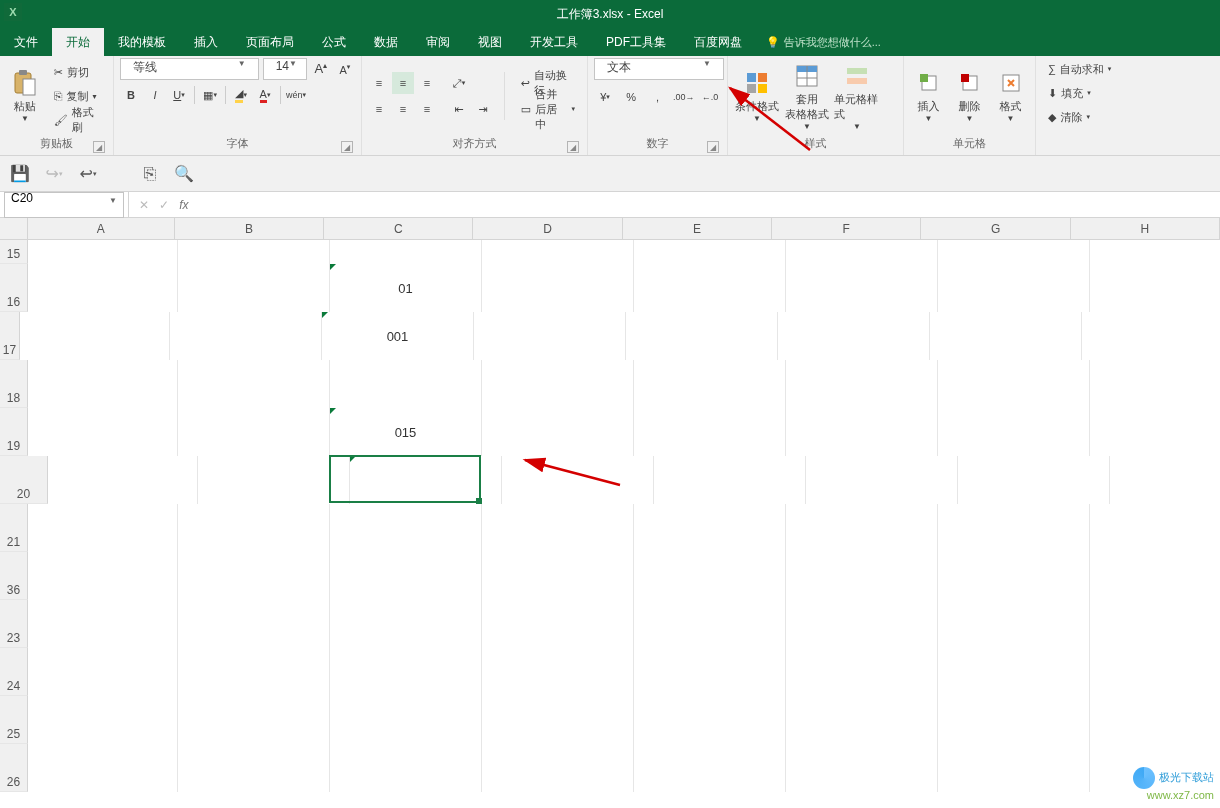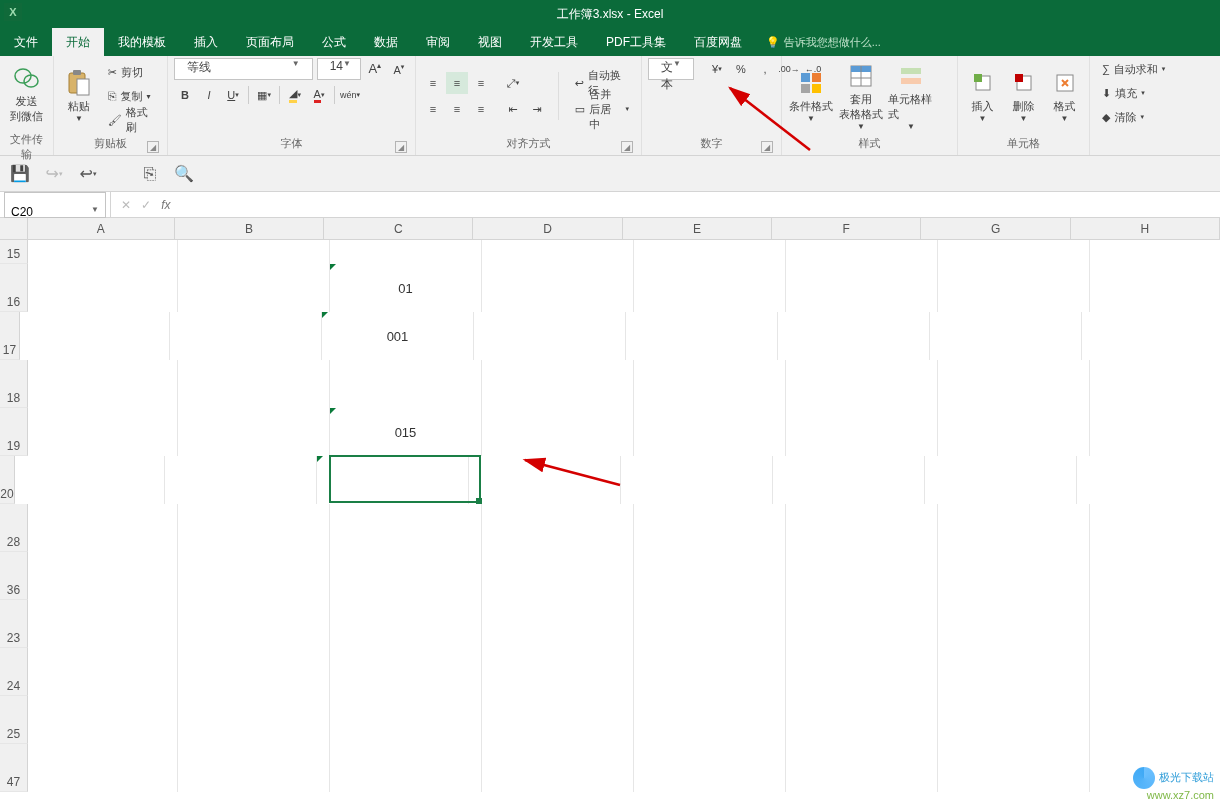--- a/index.html
+++ b/index.html
@@ -19,21 +19,21 @@
 .bigbtn { display: flex; flex-direction: column; align-items: center; justify-content: center; width: 46px; height: 72px; cursor: pointer; }
 .bigbtn .ico { width: 28px; height: 28px; margin-bottom: 2px; display: flex; align-items: center; justify-content: center; }
 .smallrow { display: flex; align-items: center; gap: 2px; height: 22px; }
 .combo { height: 22px; border: 1px solid #c4c4c4; background: #fff; font-size: 12px; display: flex; align-items: flex-start; padding: 0 12px; }
 .combo .dd { margin-left: auto; font-size: 8px; color: #666; }
 .sbtn { width: 22px; height: 22px; display: flex; align-items: center; justify-content: center; cursor: pointer; border: 1px solid transparent; }
 .wide { padding: 0 6px; font-size: 11px; gap: 4px; display: flex; align-items: center; cursor: pointer; }
 .qat { height: 36px; background: #f1f1f1; border-bottom: 1px solid #d4d4d4; display: flex; align-items: center; padding: 0 10px; gap: 14px; }
 .qat .q { width: 20px; height: 20px; display: flex; align-items: center; justify-content: center; cursor: pointer; color: #555; }
 .fbar { height: 26px; background: #fff; border-bottom: 1px solid #d4d4d4; display: flex; align-items: center; font-size: 12px; }
-.namebox { width: 102px; height: 22px; border: 1px solid #c4c4c4; margin: 0 4px; display: flex; align-items: flex-start; padding: 12px 6px; background: #fff; }
+.namebox { width: 120px; height: 22px; border: 1px solid #c4c4c4; margin: 0 4px; display: flex; align-items: flex-end; padding: 12px 6px; background: #fff; }
 .namebox .dd { margin-left: auto; font-size: 8px; color: #666; }
 .fbar .fxarea { display: flex; align-items: center; gap: 10px; border-left: 1px solid #d4d4d4; padding-left: 10px; height: 100%; flex: 1; }
 .fbar .fxarea .fx { font-style: italic; color: #777; font-size: 12px; }
 .sheet { position: relative; display: flex; height: calc(808px - 28px - 28px - 100px - 36px - 26px); }
 .corner { width: 28px; height: 22px; background: #f0f0f0; border-right: 1px solid #d4d4d4; border-bottom: 1px solid #d4d4d4; }
 .colhdr { background: #f0f0f0; border-right: 1px solid #d4d4d4; border-bottom: 1px solid #d4d4d4; display: flex; align-items: center; justify-content: center; font-size: 12px; color: #555; }
 .rowhdr { background: #f0f0f0; border-right: 1px solid #d4d4d4; border-bottom: 1px solid #e6e6e6; display: flex; align-items: flex-end; justify-content: center; font-size: 12px; color: #555; padding-bottom: 2px; }
 .cell { border-right: 1px solid #e6e6e6; font-size: 13px; display: flex; align-items: center; justify-content: center; padding: 0 6px; color: #333; position: relative; }
 .textmark::before { content: ""; position: absolute; left: 0; top: 0; border-left: 6px solid #0a7a3a; border-bottom: 6px solid transparent; }
 .selbox { position: absolute; border: 2px solid #1a7f46; pointer-events: none; }
@@ -67,35 +67,20 @@
   <div class="tab">PDF工具集</div>
   <div class="tab">百度网盘</div>
   <div class="tellme">
     <span>💡</span>
     <span>告诉我您想做什么...</span>
   </div>
 </div>
 
 <div class="ribbon">
 
-  <div class="group" style="width:54px;">
-    <div class="group-body" style="flex-direction:column;justify-content:center;">
-      <div class="bigbtn">
-        <div class="ico">
-          <svg width="26" height="22" viewBox="0 0 26 22">
-              <ellipse cx="9" cy="9" rx="8" ry="7" fill="none" stroke="#3b9e58" stroke-width="1.5"></ellipse>
-              <ellipse cx="17" cy="14" rx="7" ry="6" fill="none" stroke="#3b9e58" stroke-width="1.5"></ellipse>
-            </svg>
-        </div>
-        <span>发送</span>
-        <span>到微信</span>
-      </div>
-    </div>
-    <div class="group-label">文件传输</div>
-  </div>
 
   <div class="group" style="width:114px;">
     <div class="group-body">
       <div class="bigbtn" style="width:40px;">
         <div class="ico">
           <svg width="26" height="28" viewBox="0 0 26 28">
               <rect x="3" y="4" width="16" height="20" rx="2" fill="#d8b36a" stroke="#a57f34"></rect>
               <rect x="7" y="1" width="8" height="5" rx="1" fill="#888"></rect>
               <rect x="11" y="10" width="12" height="16" fill="#fff" stroke="#888"></rect>
             </svg>
@@ -207,21 +192,21 @@
             <span>▭</span>
             <span>合并后居中</span>
             <span style="font-size:7px;">▾</span>
           </div>
       </div>
     </div>
     <div class="group-label"><span>对齐方式</span><span class="dlglaunch">◢</span></div>
   </div>
 
   <div class="group" style="width:140px;">
-    <div class="group-body" style="align-items:stretch;gap:12px;">
+    <div class="group-body" style="flex-direction:column;align-items:stretch;gap:6px;">
       <div class="combo" style="width:130px;">
           <span>文本</span>
           <span class="dd">▼</span>
         </div>
       <div class="smallrow" style="justify-content:space-between;">
         <div class="sbtn">
             <span>¥</span>
             <span style="font-size:7px;">▾</span>
           </div>
         <div class="sbtn">%</div>
@@ -416,32 +401,32 @@
       <div class="cell" style="width: 150px; height: 48px;"></div>
       <div class="cell" style="width: 152px; height: 48px;"></div>
       <div class="cell textmark" style="width: 152px; height: 48px;">015</div>
       <div class="cell" style="width: 152px; height: 48px;"></div>
       <div class="cell" style="width: 152px; height: 48px;"></div>
       <div class="cell" style="width: 152px; height: 48px;"></div>
       <div class="cell" style="width: 152px; height: 48px;"></div>
       <div class="cell" style="width: 152px; height: 48px;"></div>
     </div>
     <div style="position: absolute; left: 0px; top: 238px; display: flex; height: 48px;">
-      <div class="rowhdr" style="height: 48px; width: 15px;">20</div>
+      <div class="rowhdr" style="height: 48px; width: 48px;">20</div>
       <div class="cell" style="width: 150px; height: 48px;"></div>
       <div class="cell" style="width: 152px; height: 48px;"></div>
       <div class="cell textmark" style="width: 152px; height: 48px;"></div>
       <div class="cell" style="width: 152px; height: 48px;"></div>
       <div class="cell" style="width: 152px; height: 48px;"></div>
       <div class="cell" style="width: 152px; height: 48px;"></div>
       <div class="cell" style="width: 152px; height: 48px;"></div>
       <div class="cell" style="width: 152px; height: 48px;"></div>
     </div>
     <div style="position: absolute; left: 0px; top: 286px; display: flex; height: 48px;">
-      <div class="rowhdr" style="height: 48px; width: 28px;">28</div>
+      <div class="rowhdr" style="height: 48px; width: 28px;">21</div>
       <div class="cell" style="width: 150px; height: 48px;"></div>
       <div class="cell" style="width: 152px; height: 48px;"></div>
       <div class="cell" style="width: 152px; height: 48px;"></div>
       <div class="cell" style="width: 152px; height: 48px;"></div>
       <div class="cell" style="width: 152px; height: 48px;"></div>
       <div class="cell" style="width: 152px; height: 48px;"></div>
       <div class="cell" style="width: 152px; height: 48px;"></div>
       <div class="cell" style="width: 152px; height: 48px;"></div>
     </div>
     <div style="position: absolute; left: 0px; top: 334px; display: flex; height: 48px;">
@@ -482,21 +467,21 @@
       <div class="cell" style="width: 150px; height: 48px;"></div>
       <div class="cell" style="width: 152px; height: 48px;"></div>
       <div class="cell" style="width: 152px; height: 48px;"></div>
       <div class="cell" style="width: 152px; height: 48px;"></div>
       <div class="cell" style="width: 152px; height: 48px;"></div>
       <div class="cell" style="width: 152px; height: 48px;"></div>
       <div class="cell" style="width: 152px; height: 48px;"></div>
       <div class="cell" style="width: 152px; height: 48px;"></div>
     </div>
     <div style="position: absolute; left: 0px; top: 526px; display: flex; height: 48px;">
-      <div class="rowhdr" style="height: 48px; width: 28px;">47</div>
+      <div class="rowhdr" style="height: 48px; width: 28px;">26</div>
       <div class="cell" style="width: 150px; height: 48px;"></div>
       <div class="cell" style="width: 152px; height: 48px;"></div>
       <div class="cell" style="width: 152px; height: 48px;"></div>
       <div class="cell" style="width: 152px; height: 48px;"></div>
       <div class="cell" style="width: 152px; height: 48px;"></div>
       <div class="cell" style="width: 152px; height: 48px;"></div>
       <div class="cell" style="width: 152px; height: 48px;"></div>
       <div class="cell" style="width: 152px; height: 48px;"></div>
     </div>
     <div class="selbox" style="left: 329px; top: 237px; width: 152px; height: 48px;"></div>

